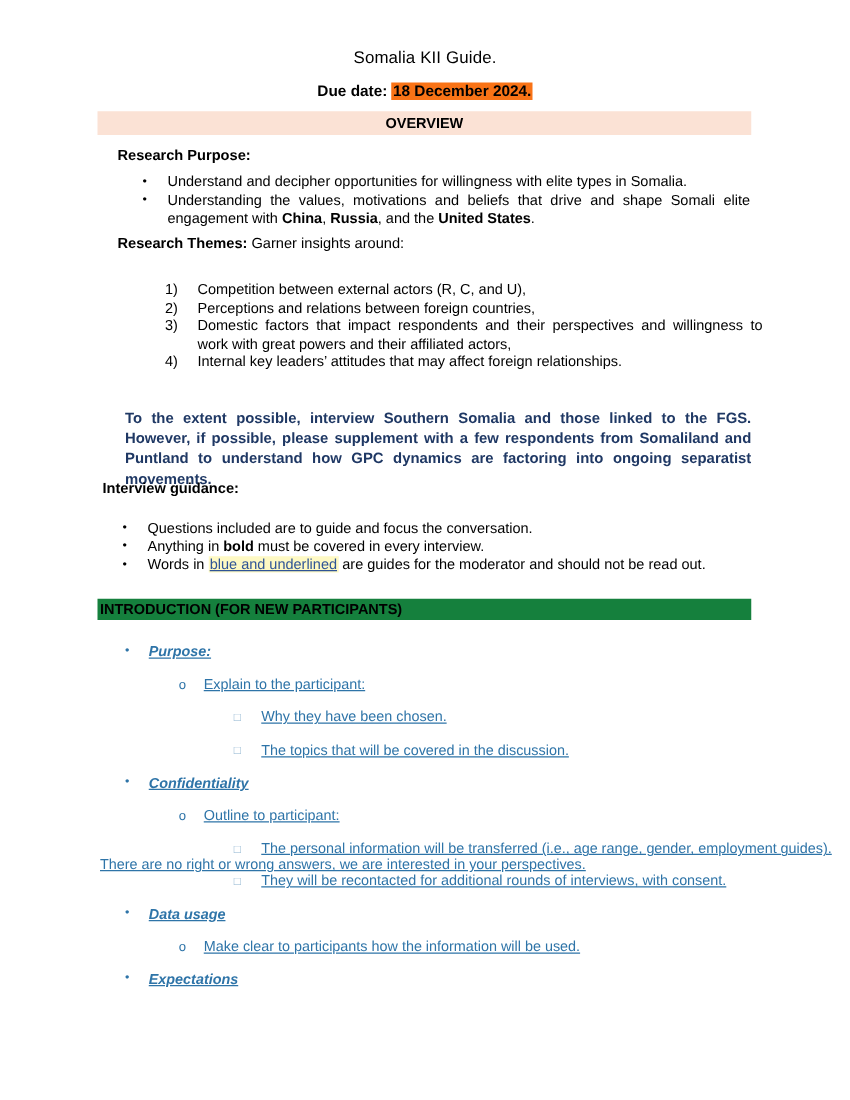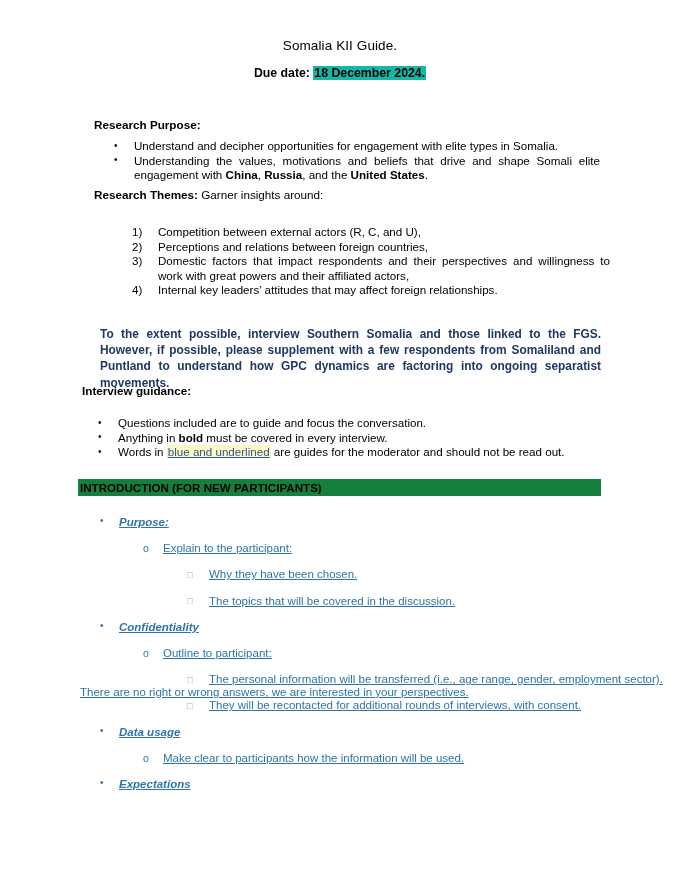--- a/index.html
+++ b/index.html
@@ -32,21 +32,21 @@
     letter-spacing: 0.1px;
   }
   .due-line {
     text-align: center;
     font-size: 12.3px;
     font-weight: bold;
     margin: 0;
     padding-top: 13px;
   }
   .hl-green {
-    background: #14b8a6;
+    background: #f97316;
     padding: 0 1px;
   }
 
   
   .band {
     position: absolute;
     left: 78px;
     width: 523px;
     box-sizing: border-box;
   }
@@ -222,25 +222,26 @@
 
 <div class="page">
 
   <div class="doc-title">Somalia KII Guide.</div>
 
   <div class="due-line">
     <span>Due date:</span>
     <span class="hl-green">18 December 2024.</span>
   </div>
 
+  <div class="band band-overview">OVERVIEW</div>
 
   <div class="lbl" style="left:94px; top:118px;">Research Purpose:</div>
 
   <ul class="ul1" style="left:104px; top:139px; width:496px;">
-    <li><span>Understand and decipher opportunities for engagement with elite types in Somalia.</span></li>
+    <li><span>Understand and decipher opportunities for willingness with elite types in Somalia.</span></li>
     <li><span><span>Understanding the values, motivations and beliefs that drive and shape Somali elite engagement with </span><b>China</b><span>, </span><b>Russia</b><span>, and the </span><b>United States</b><span>.</span></span></li>
   </ul>
 
   <div class="lbl" style="left:94px; top:188px;"><span>Research Themes:</span><span class="norm"> Garner insights around:</span></div>
 
   <ol class="ol1" style="left:112px; top:213px; width:486px;">
     <li><span>Competition between external actors (R, C, and U),</span></li>
     <li><span>Perceptions and relations between foreign countries,</span></li>
     <li><span>Domestic factors that impact respondents and their perspectives and willingness to work with great powers and their affiliated actors,</span></li>
     <li><span>Internal key leaders’ attitudes that may affect foreign relationships.</span></li>
@@ -275,21 +276,21 @@
           </li>
         </ul>
       </li>
 
       <li>
         <span class="hd">Confidentiality</span>
         <ul class="lvl2">
           <li>
             <span class="txt">Outline to participant:</span>
             <ul class="lvl3">
-              <li><span class="txt">The personal information will be transferred (i.e., age range, gender, employment sector).</span></li>
+              <li><span class="txt">The personal information will be transferred (i.e., age range, gender, employment guides).</span></li>
               <li><span class="txt">They will be recontacted for additional rounds of interviews, with consent.</span></li>
             </ul>
           </li>
         </ul>
       </li>
 
       <li>
         <span class="hd">Data usage</span>
         <ul class="lvl2">
           <li>

